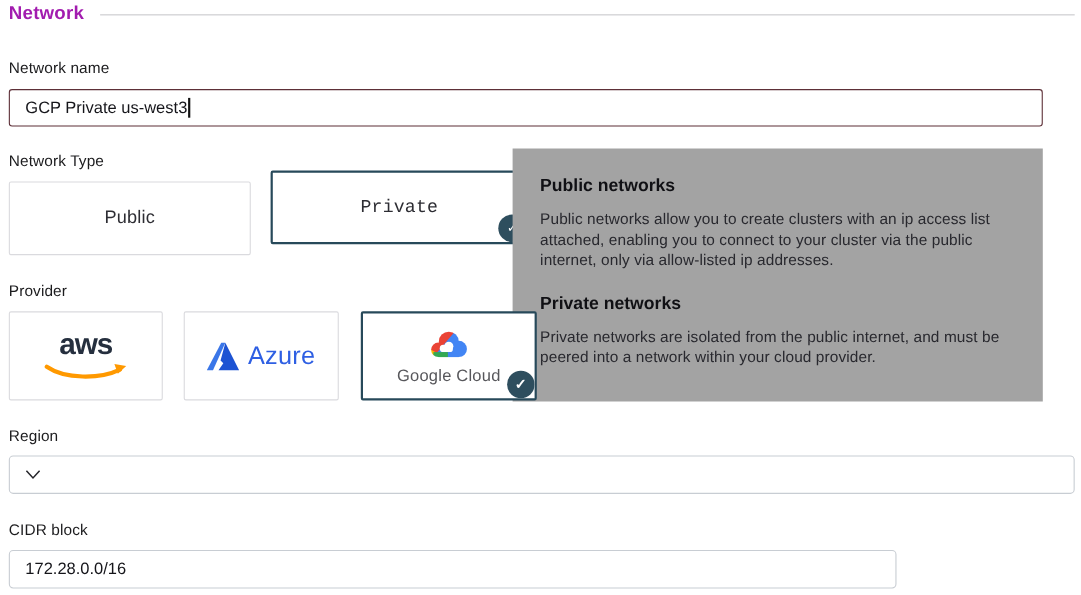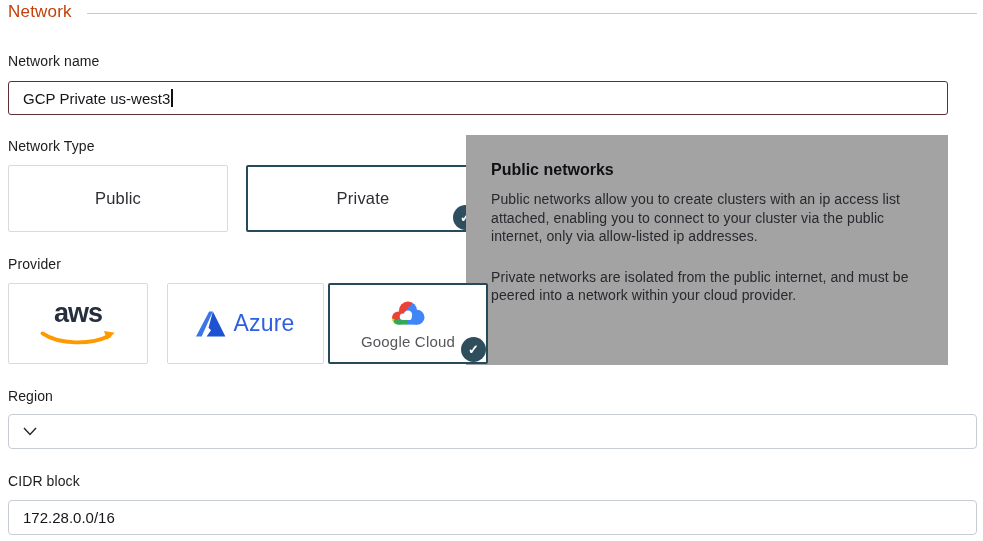--- a/index.html
+++ b/index.html
@@ -13,21 +13,21 @@
   }
   .abs { position: absolute; }
 
   
   .section-header {
     left: 8px; top: 1px; right: 6px;
     display: flex; align-items: center; gap: 15px;
     height: 22px;
   }
   .section-title {
-    font-size: 17px; font-weight: 400; color: #c2410c; letter-spacing: .2px;
+    font-size: 17px; font-weight: 700; color: #a21caf; letter-spacing: .2px;
     white-space: nowrap;
   }
   .section-rule { flex: 1; border-top: 1px solid #c9c9cc; margin-top: 2px; }
 
   
   .field-label { font-size: 14px; color: #1c1c1e; letter-spacing: .1px; }
 
   
   .text-input {
     display: flex; align-items: center;
@@ -102,45 +102,46 @@
   <span class="caret"></span>
 </div>
 
 <div class="abs field-label" style="left:8px; top:138px;">Network Type</div>
 
 <div class="card" style="left:8px; top:165px; width:220px; height:67px;">
   <span class="type-card-label">Public</span>
 
 </div>
 
-<div class="card selected" style="left:246px; top:165px; width:234px; height:67px;">
+<div class="card selected" style="left:246px; top:155px; width:234px; height:67px;font-family:Liberation Mono, monospace;">
   <span class="type-card-label">Private</span>
   <span class="badge">✓</span>
 </div>
 
 <aside class="abs info-panel">
   <div class="info-title">Public networks</div>
   <div class="info-body">Public networks allow you to create clusters with an ip access list attached, enabling you to connect to your cluster via the public internet, only via allow-listed ip addresses.</div>
+  <div class="info-title">Private networks</div>
   <div class="info-body">Private networks are isolated from the public internet, and must be peered into a network within your cloud provider.</div>
 </aside>
 
 <div class="abs field-label" style="left:8px; top:256px;">Provider</div>
 
 <div class="card" style="left:8px; top:283px; width:140px; height:81px;">
   <div class="aws-logo">
     <span class="aws-word">aws</span>
     <svg width="76" height="17" viewBox="0 0 120 26">
       <path d="M4 5 C 30 23, 80 23, 109 9" fill="none" stroke="#ff9900" stroke-width="6" stroke-linecap="round"></path>
       <path d="M101 1 L118 4 L106 15 Z" fill="#ff9900"></path>
     </svg>
   </div>
 
 </div>
 
-<div class="card" style="left:167px; top:283px; width:157px; height:81px;">
+<div class="card" style="left:167px; top:283px; width:141px; height:81px;">
   <div class="azure-logo">
     <svg width="30" height="28" viewBox="0 0 48 44">
       <polygon points="21,2 27,2 9,42 0,42" fill="#3a76e8"></polygon>
       <polygon points="27,2 47,42 17,42 24,32 20,28" fill="#1d53d3"></polygon>
     </svg>
     <span class="azure-word">Azure</span>
   </div>
 
 </div>
 
@@ -173,15 +174,15 @@
 </div>
 
 <div class="abs field-label" style="left:8px; top:388px;">Region</div>
 <div class="abs select" style="left:8px; top:414px; width:969px; height:35px;">
   <svg width="14" height="9" viewBox="0 0 14 9" style="margin-right:6px;">
     <polyline points="1,1 7,7.5 13,1" fill="none" stroke="#26262b" stroke-width="1.4"></polyline>
   </svg>
 </div>
 
 <div class="abs field-label" style="left:8px; top:473px;">CIDR block</div>
-<div class="abs text-input" style="left:8px; top:500px; width:969px; height:35px;">
+<div class="abs text-input" style="left:8px; top:500px; width:807px; height:35px;">
   <span>172.28.0.0/16</span>
 </div>
 
 </body></html>

